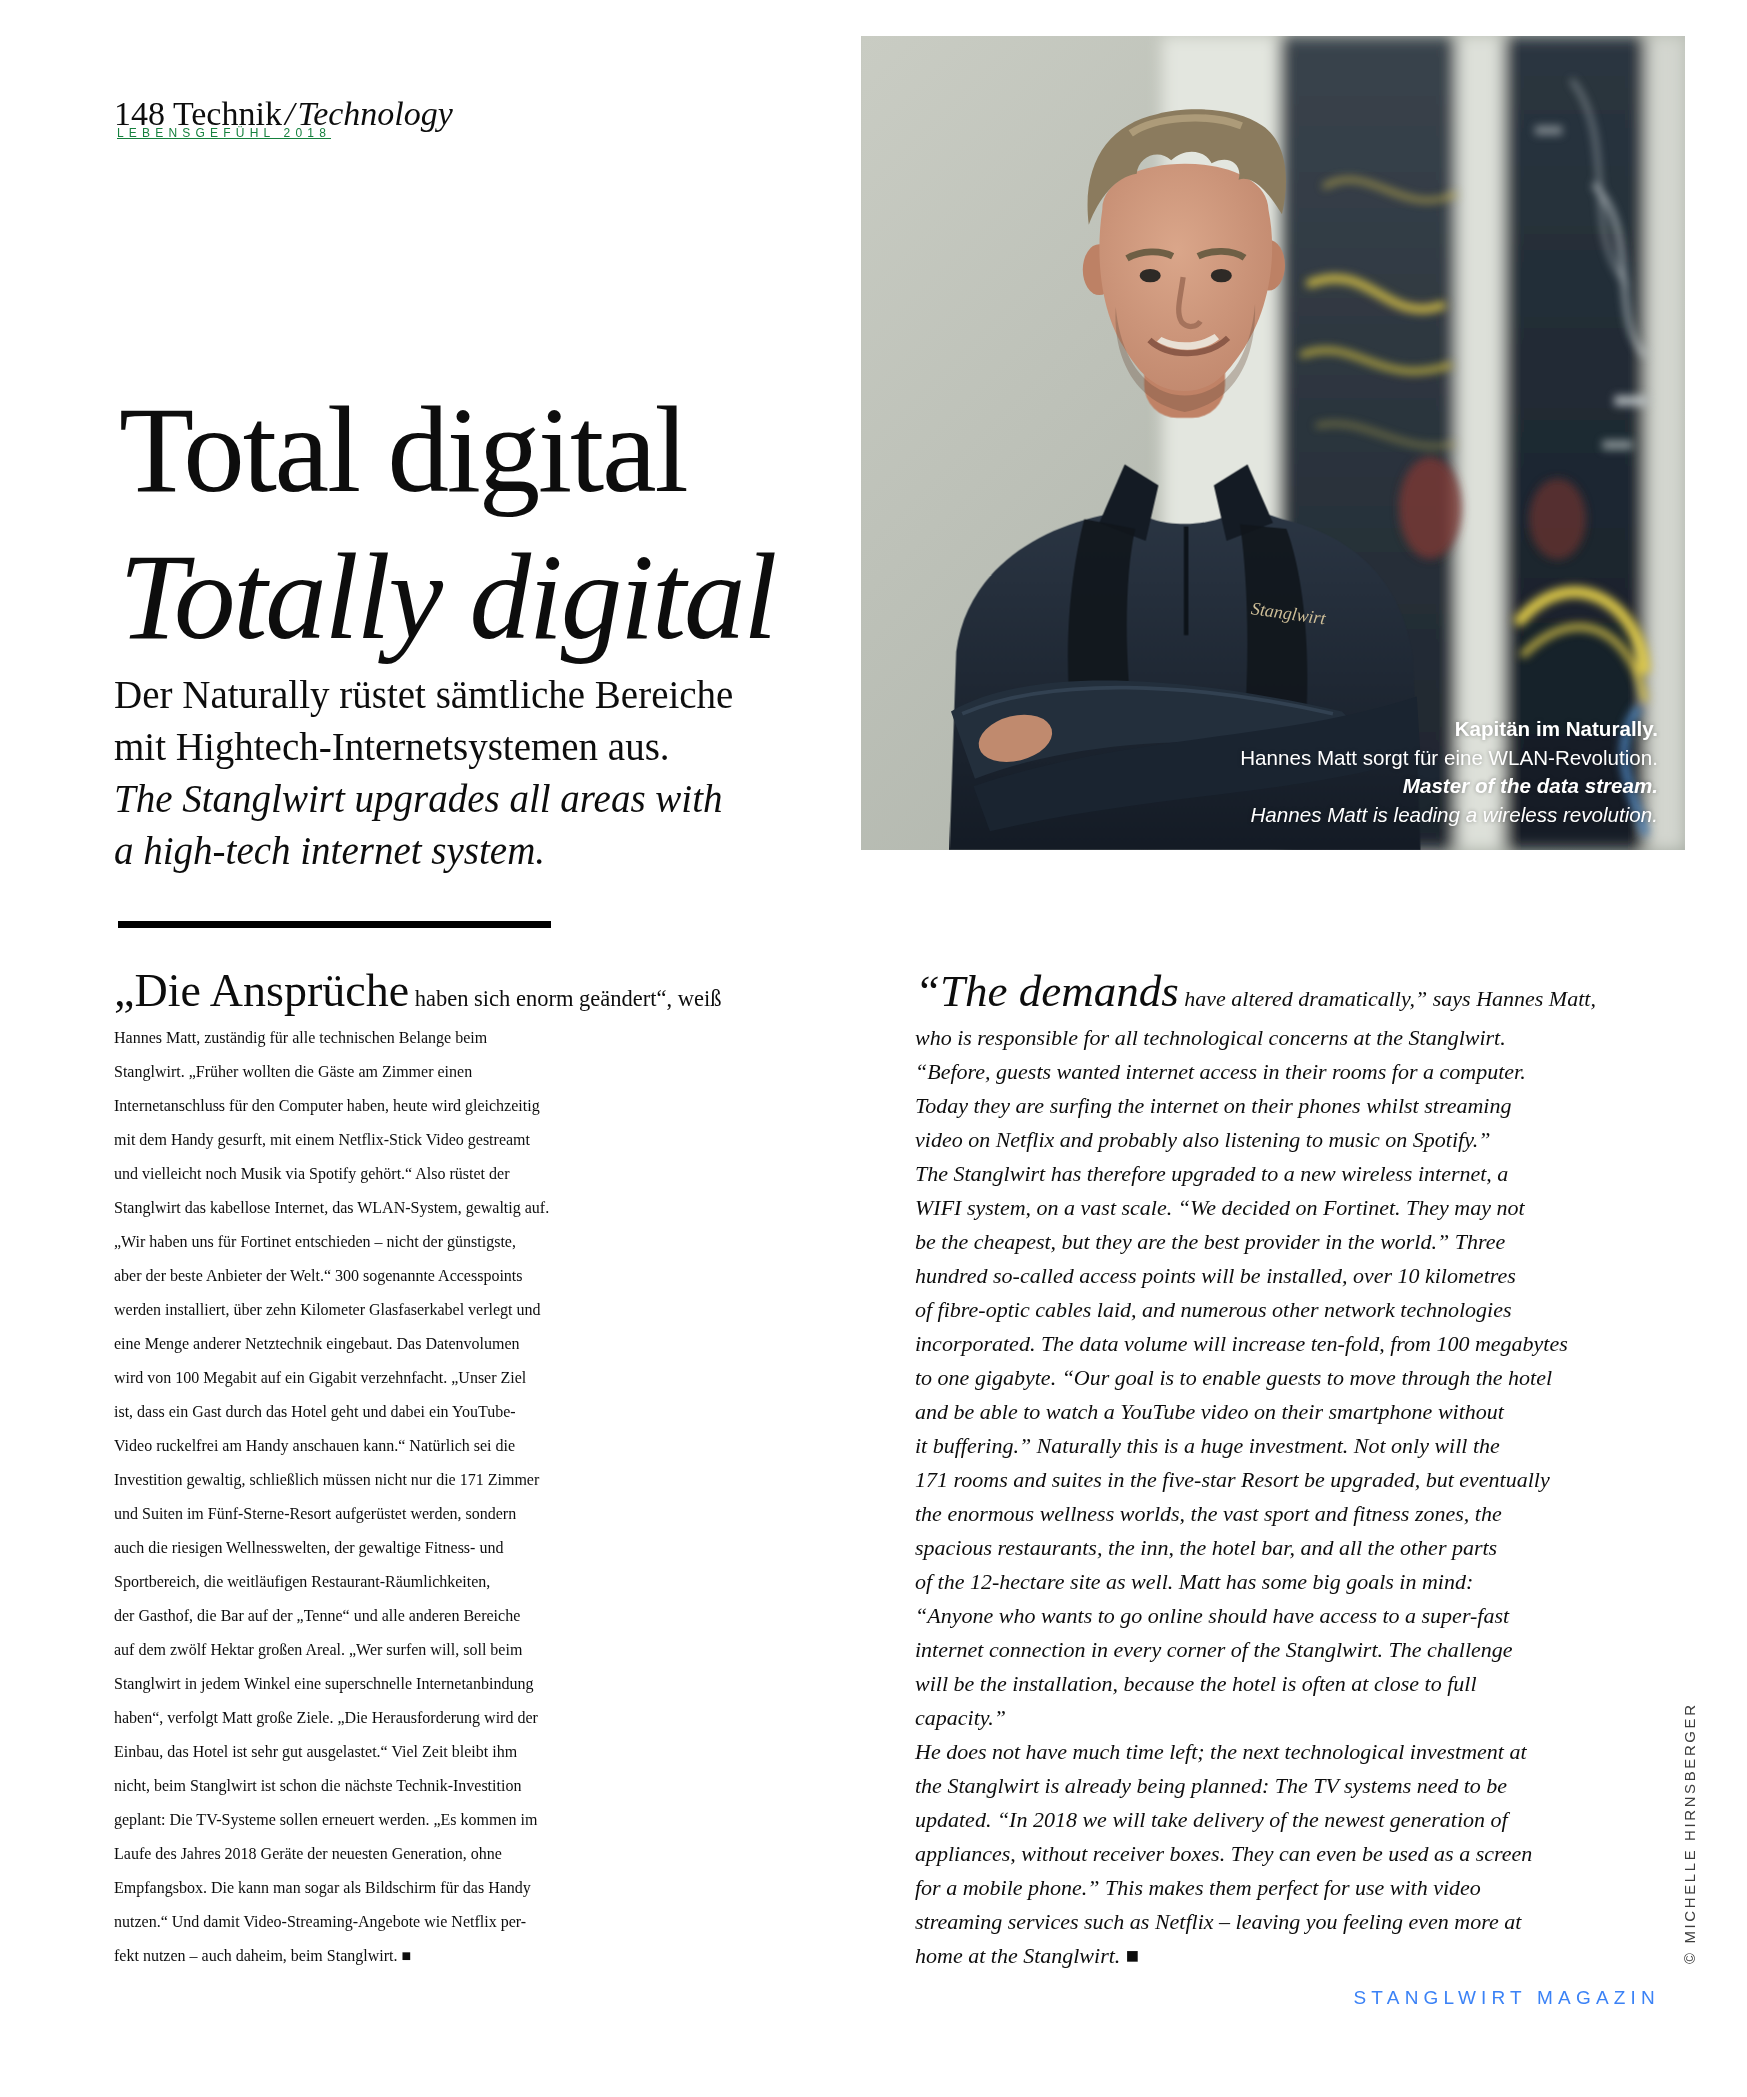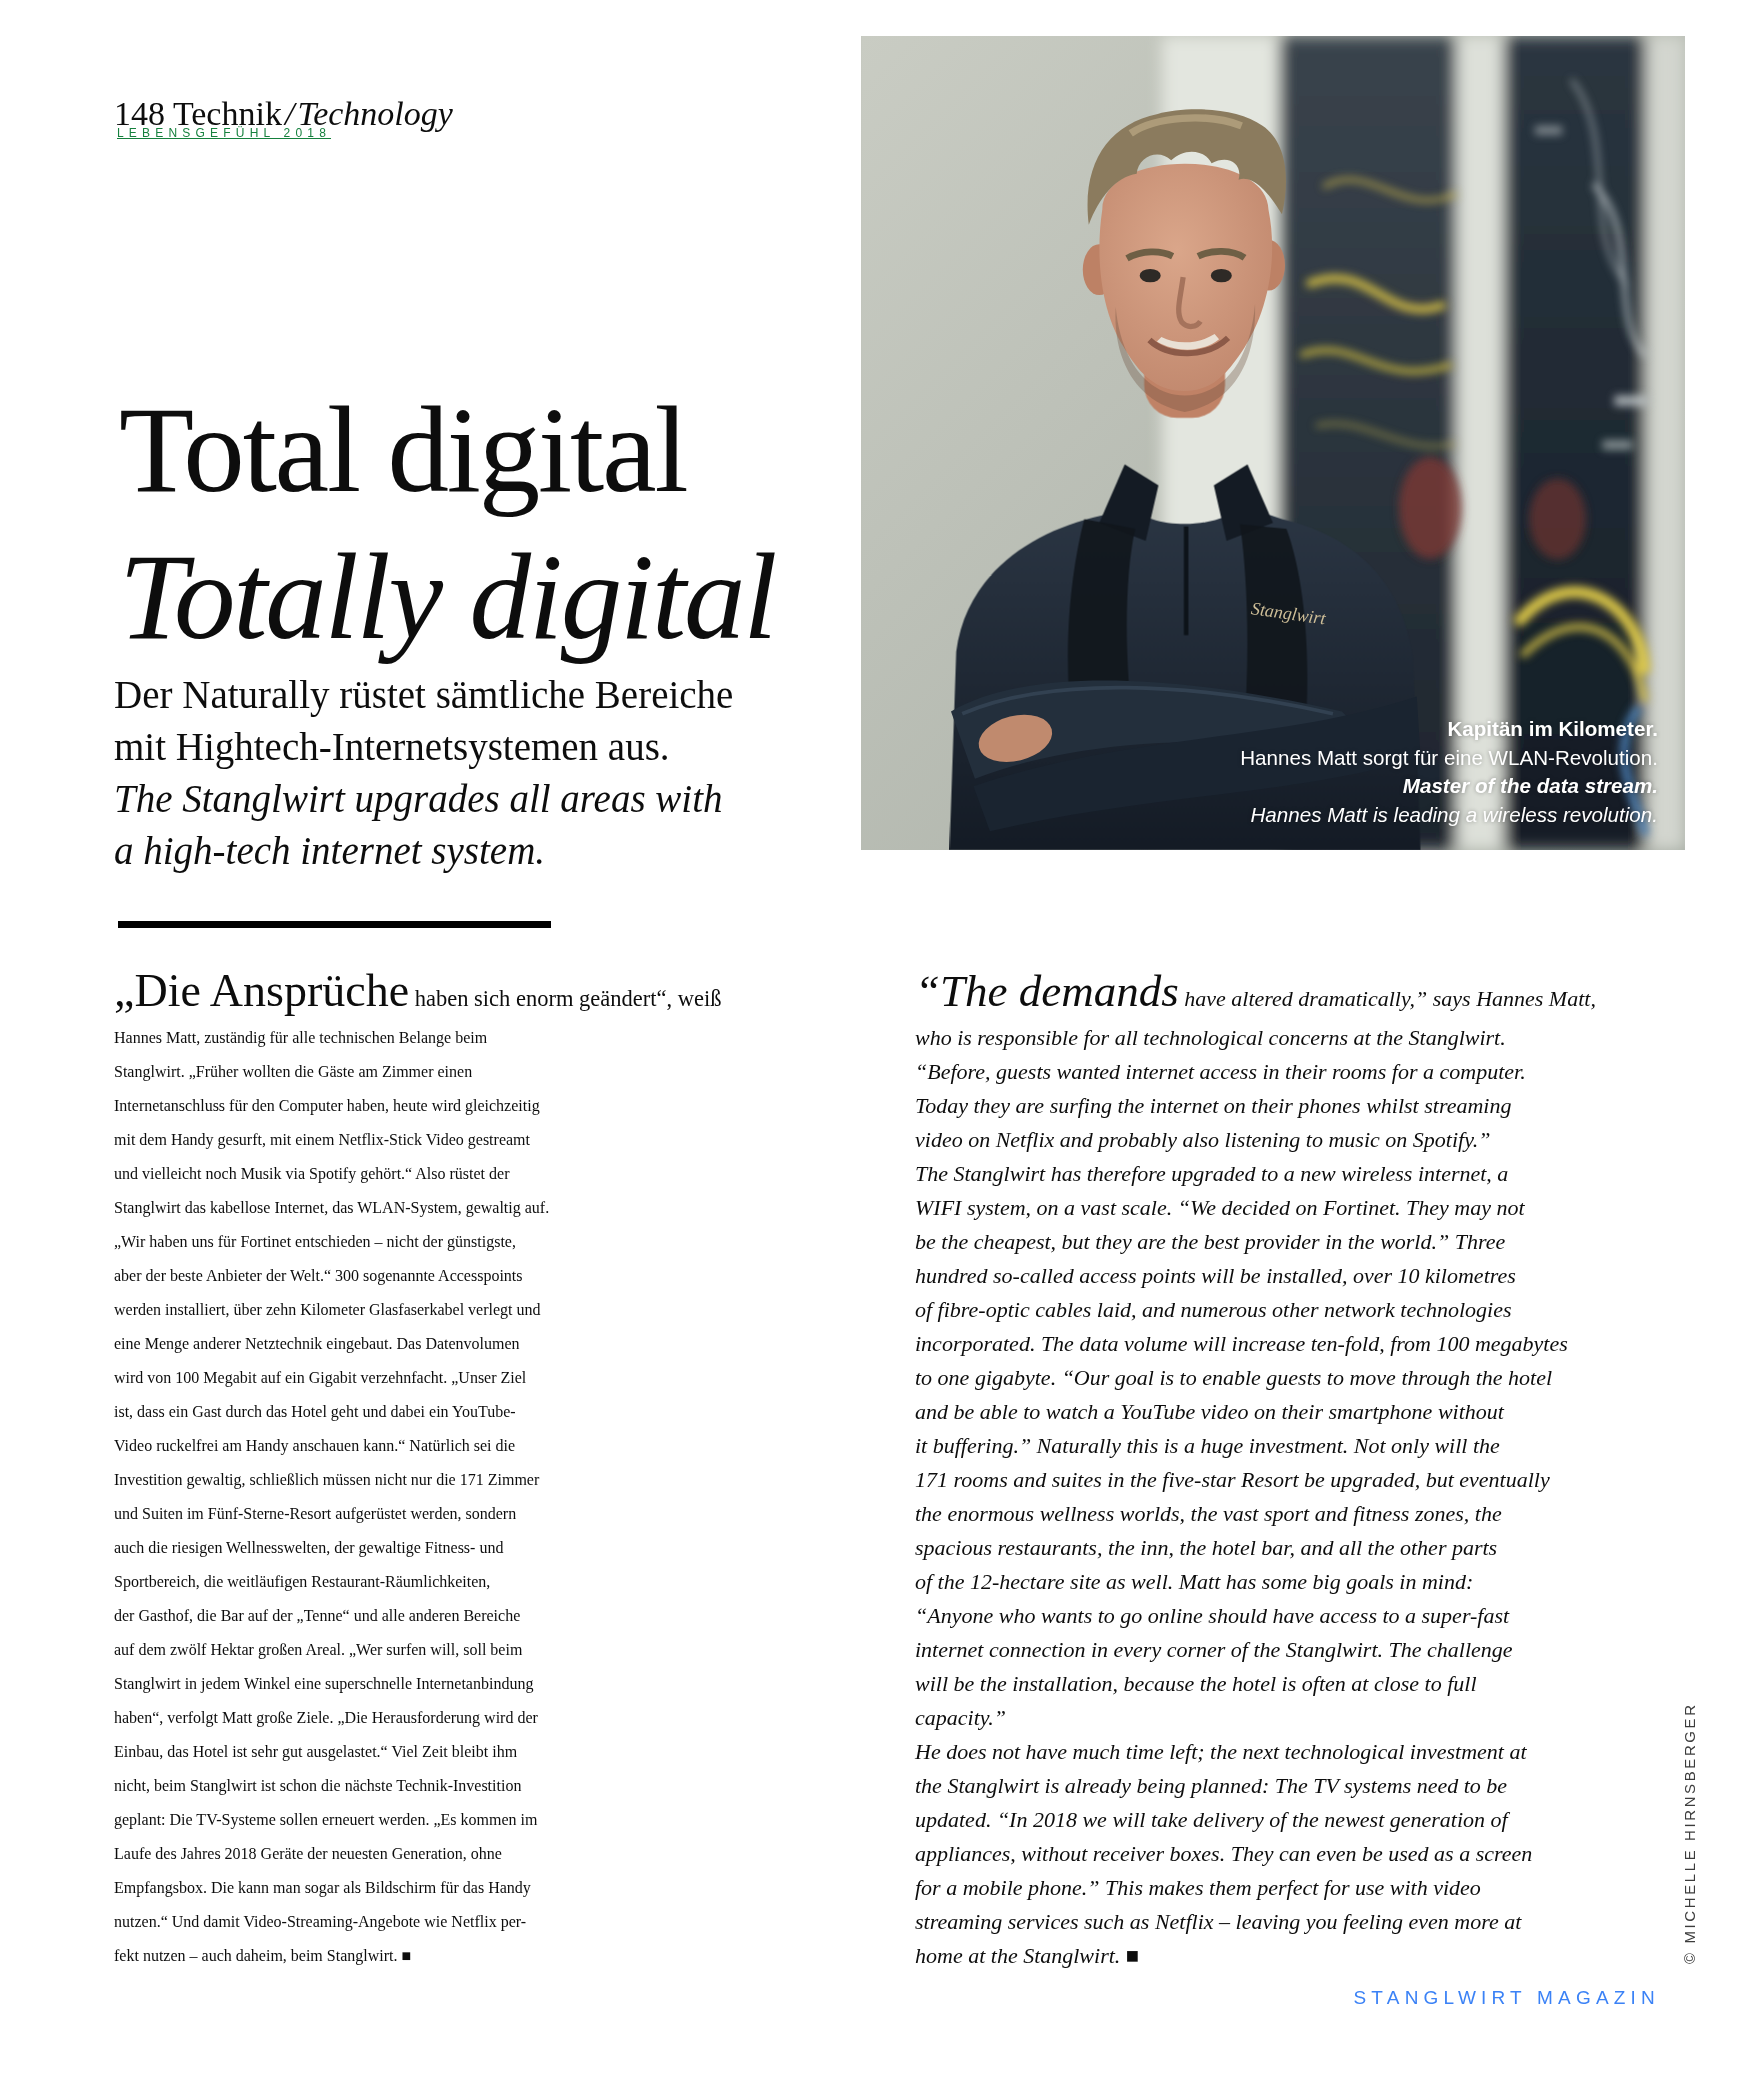--- a/index.html
+++ b/index.html
@@ -183,21 +183,21 @@
 
         <path d="M120,902 C222,842 422,852 642,902 L702,962 C522,932 302,932 152,992 Z" fill="#232f3c"></path>
         <path d="M150,1002 C352,932 562,942 742,882 L747,962 C602,1012 382,1012 172,1062 Z" fill="#1a2430"></path>
         <path d="M135,905 C250,855 440,862 630,905" stroke="#39485a" stroke-width="5" fill="none" opacity="0.7"></path>
         <ellipse cx="206" cy="938" rx="50" ry="30" fill="#c08a6e" transform="rotate(-14 206 938)"></ellipse>
         <text x="520" y="772" font-size="24" font-family="Liberation Serif, serif" font-style="italic" fill="#cdbd97" transform="rotate(8 520 772)">Stanglwirt</text>
       </g>
     </svg>
 
     <figcaption class="photo-caption">
-      <div class="b">Kapitän im Kilometer.</div>
+      <div class="b">Kapitän im Naturally.</div>
       <div>Hannes Matt sorgt für eine WLAN-Revolution.</div>
       <div class="bi">Master of the data stream.</div>
       <div class="i">Hannes Matt is leading a wireless revolution.</div>
     </figcaption>
   </figure>
 
   <div class="headline">
     <h1 class="title">Total digital</h1>
     <h1 class="title it">Totally digital</h1>
   </div>

